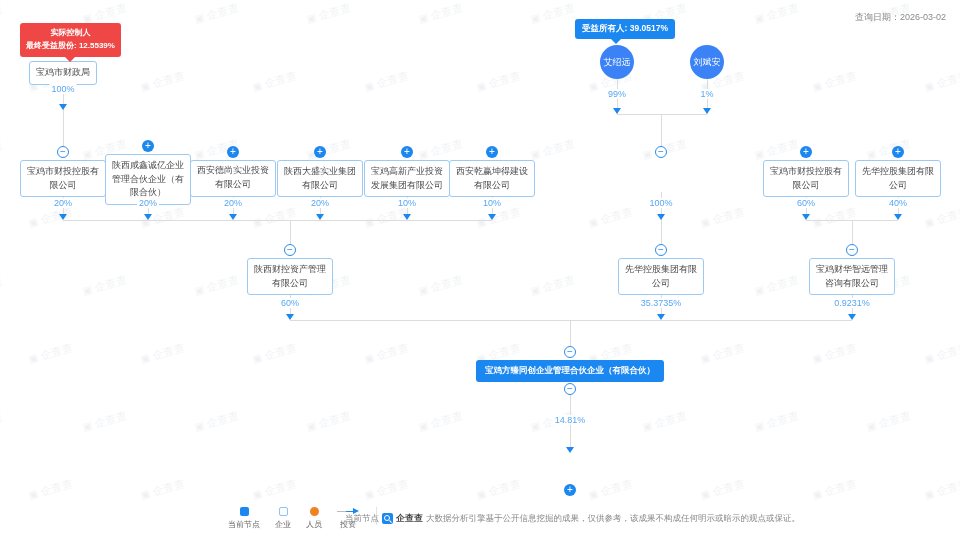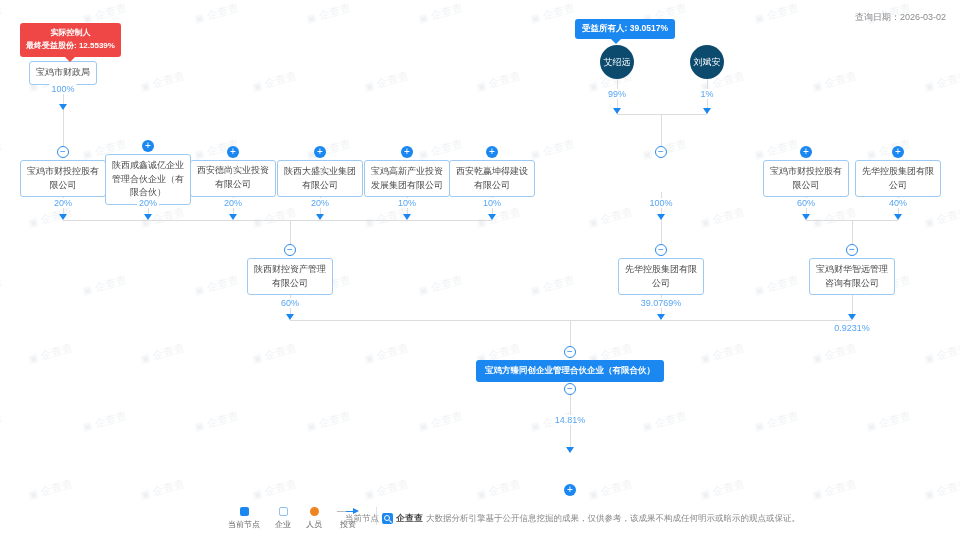--- a/index.html
+++ b/index.html
@@ -18,21 +18,21 @@
        border-right:4px solid transparent;border-top:6px solid #1b87f0;
        transform:translateX(-50%);}
   
   .node{position:absolute;transform:translateX(-50%);background:#fff;border:1px solid #9ccaf2;
         border-radius:3px;font-size:9px;color:#4a4a4a;text-align:center;padding:4px 3px;
         line-height:1.5;box-sizing:border-box;z-index:2;cursor:pointer;}
   .node.single{white-space:nowrap;padding:4px 6px;}
   .target-node{position:absolute;transform:translateX(-50%);background:#1b87f0;color:#fff;
         font-weight:bold;font-size:8.5px;border-radius:3px;padding:5px 9px;white-space:nowrap;
         z-index:2;cursor:pointer;}
-  .person{position:absolute;width:34px;height:34px;border-radius:50%;background:#0c4a6e;
+  .person{position:absolute;width:34px;height:34px;border-radius:50%;background:#3b82f6;
         color:#fff;font-size:9px;display:flex;align-items:center;justify-content:center;
         transform:translateX(-50%);z-index:2;cursor:pointer;}
   .exp{position:absolute;width:12px;height:12px;border-radius:50%;transform:translateX(-50%);
         font-size:10px;text-align:center;box-sizing:border-box;z-index:3;cursor:pointer;}
   .exp.minus{background:#fff;border:1px solid #2d8ceb;color:#2d8ceb;}
   .exp.minus::before{content:"−";display:block;line-height:9px;}
   .exp.plus{background:#1b87f0;color:#fff;}
   .exp.plus::before{content:"+";display:block;line-height:12px;}
   .pct{position:absolute;transform:translateX(-50%);font-size:9px;color:#58a6f2;background:#fff;
         padding:0 2px;white-space:nowrap;z-index:2;}
@@ -239,22 +239,22 @@
   <div class="pct" style="left:806px;top:198px;">60%</div>
   <div class="pct" style="left:898px;top:198px;">40%</div>
 
   <div class="exp minus" style="left:290px;top:244px;"></div>
   <div class="exp minus" style="left:661px;top:244px;"></div>
   <div class="exp minus" style="left:852px;top:244px;"></div>
   <div class="node" style="left:290px;top:258px;width:86px;">陕西财控资产管理有限公司</div>
   <div class="node" style="left:661px;top:258px;width:86px;">先华控股集团有限公司</div>
   <div class="node" style="left:852px;top:258px;width:86px;">宝鸡财华智远管理咨询有限公司</div>
   <div class="pct" style="left:290px;top:298px;">60%</div>
-  <div class="pct" style="left:661px;top:298px;">39.0769%</div>
-  <div class="pct" style="left:852px;top:298px;margin-top:25px;">0.9231%</div>
+  <div class="pct" style="left:661px;top:298px;">35.3735%</div>
+  <div class="pct" style="left:852px;top:298px;">0.9231%</div>
 
   <div class="exp minus" style="left:570px;top:346px;"></div>
   <div class="target-node" style="left:570px;top:360px;">宝鸡方臻同创企业管理合伙企业（有限合伙）</div>
   <div class="exp minus" style="left:570px;top:383px;"></div>
   <div class="pct" style="left:570px;top:415px;">14.81%</div>
 
   <div class="exp plus" style="left:570px;top:484px;"></div>
 
   <div id="legend">
     <div class="leg-item">

